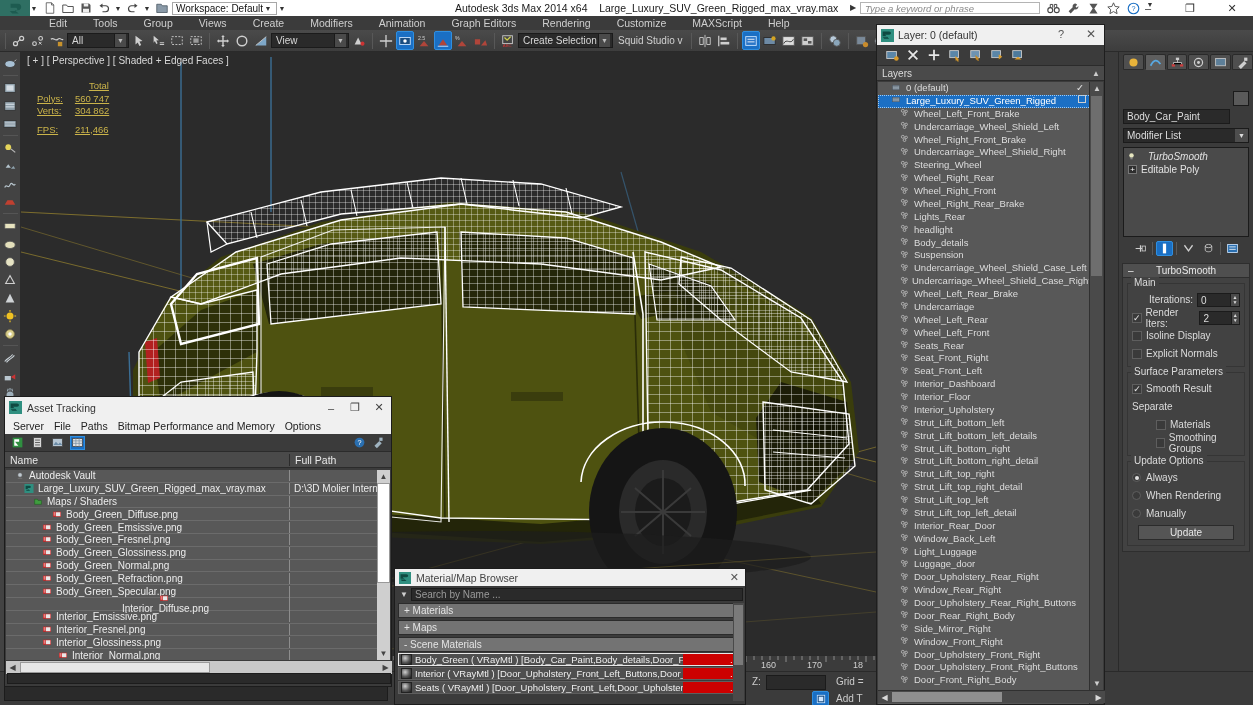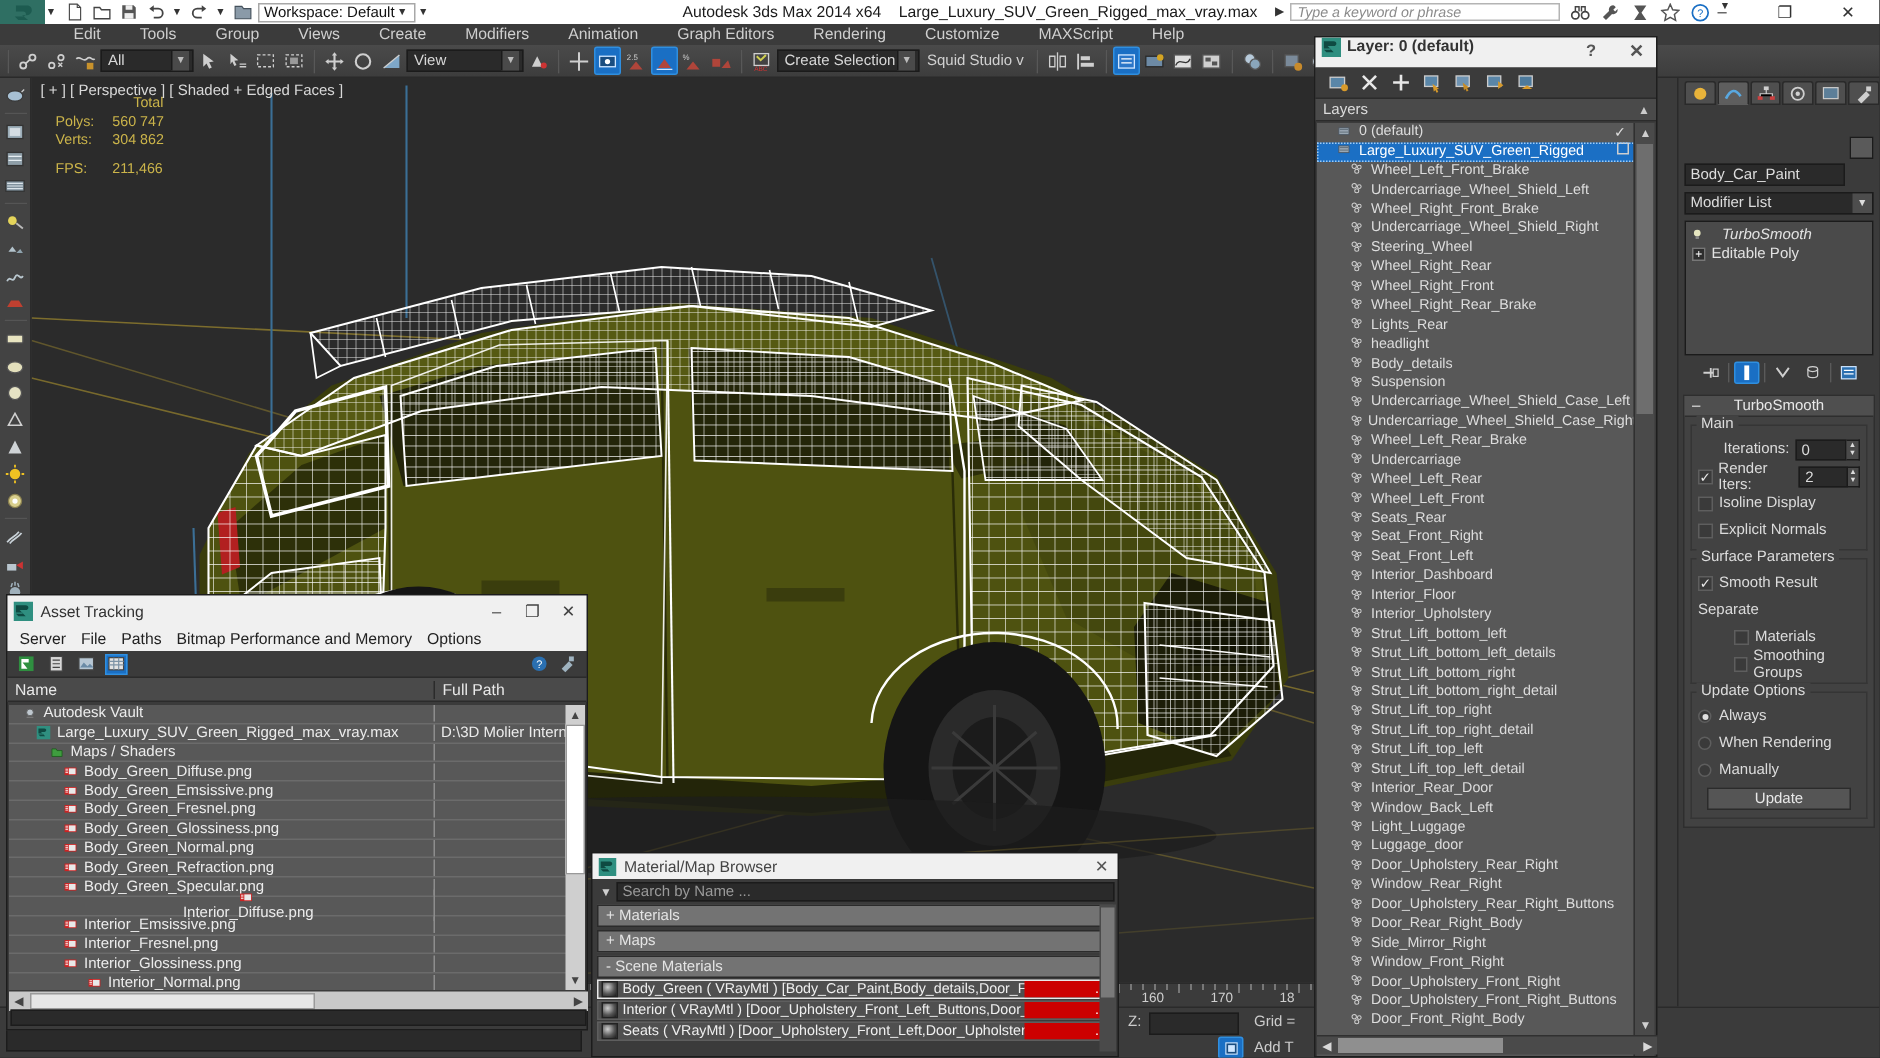--- a/index.html
+++ b/index.html
@@ -96,22 +96,22 @@
   
   .viewport {
     position:absolute; left:21px; top:52px; width:855px; height:628px;
     background:#2b2b2b; overflow:hidden;
   }
   .vp-label {
     position:absolute; left:6px; top:3px; font-size:10px; color:#d8d8d8;
     font-family:"Liberation Sans", sans-serif; z-index:6;
   }
   .vp-stats {
-    position:absolute; left:16px; top:11px; z-index:6; color:#cbb44a;
-    font-size:9.5px; line-height:12.5px;
+    position:absolute; left:16px; top:28px; z-index:6; color:#cbb44a;
+    font-size:9.5px; line-height:12.5px;text-decoration:underline;
   }
   .vp-stats table { border-collapse:collapse; }
   .vp-stats td { padding:0 4px 0 0; color:#cbb44a; font-size:9.5px; }
   .vp-stats td.hdr { color:#cbb44a; padding-left:22px; }
   .vp-stats td.v { padding-left:8px; }
   .vp-stats .gap { height:6px; }
 
   svg.scene { position:absolute; left:0; top:0; width:855px; height:628px; }
 
   
@@ -141,22 +141,22 @@
   }
   .sb-btn.on { background:#1a6fc4; border:1px solid #2f8fe0; }
   .sb-btn svg { width:12px; height:12px; }
 
   
   .layerwin {
     position:absolute; left:876px; top:24px; width:229px; height:681px;
     background:#3b3b3b; border:1px solid #1e1e1e;
   }
   .lw-title {
-    height:20px; background:#f0f0f0; display:flex; align-items:flex-start;
-    padding-left:4px; color:#333; font-size:10.5px;font-weight:bold;
+    height:20px; background:#f0f0f0; display:flex; align-items:center;
+    padding-left:4px; color:#333; font-size:10.5px;
   }
   .lw-title .licon { width:13px; height:13px; margin-right:4px; }
   .lw-help { position:absolute; right:40px; top:3px; color:#555; font-size:11px; }
   .lw-close { position:absolute; right:8px; top:2px; color:#555; font-size:12px; }
   .lw-toolbar {
     height:21px; background:#3b3b3b; display:flex; align-items:center;
     gap:5px; padding-left:7px; border-bottom:1px solid #2b2b2b;
   }
   .lw-toolbar .tb2 { width:16px; height:16px; display:flex; align-items:center; justify-content:center;}
   .lw-toolbar .tb2 svg { width:14px; height:14px; }
@@ -1768,21 +1768,21 @@
             <span class="aico">
               <svg viewBox="0 0 16 16">
                 <path d="M2 4h5l1 2h6v7H2z" fill="#3f9d3f" stroke="#1e5e1e"></path>
               </svg>
             </span>
             <span>Maps / Shaders</span>
           </div>
           <div class="ap"></div>
         </div>
         <div class="arow">
-          <div class="an" style="padding-left: 36px;">
+          <div class="an" style="padding-left: 46px;">
             <span class="aico">
               <svg viewBox="0 0 16 16">
                 <rect x="1" y="3" width="14" height="9" fill="#cc2222"></rect>
                 <path d="M2 5h3M2 7h3M2 9h3" stroke="#fff" stroke-width="1"></path>
                 <rect x="6" y="4" width="8" height="7" fill="#e8e8e8"></rect>
               </svg>
             </span>
             <span>Body_Green_Diffuse.png</span>
           </div>
           <div class="ap"></div>

